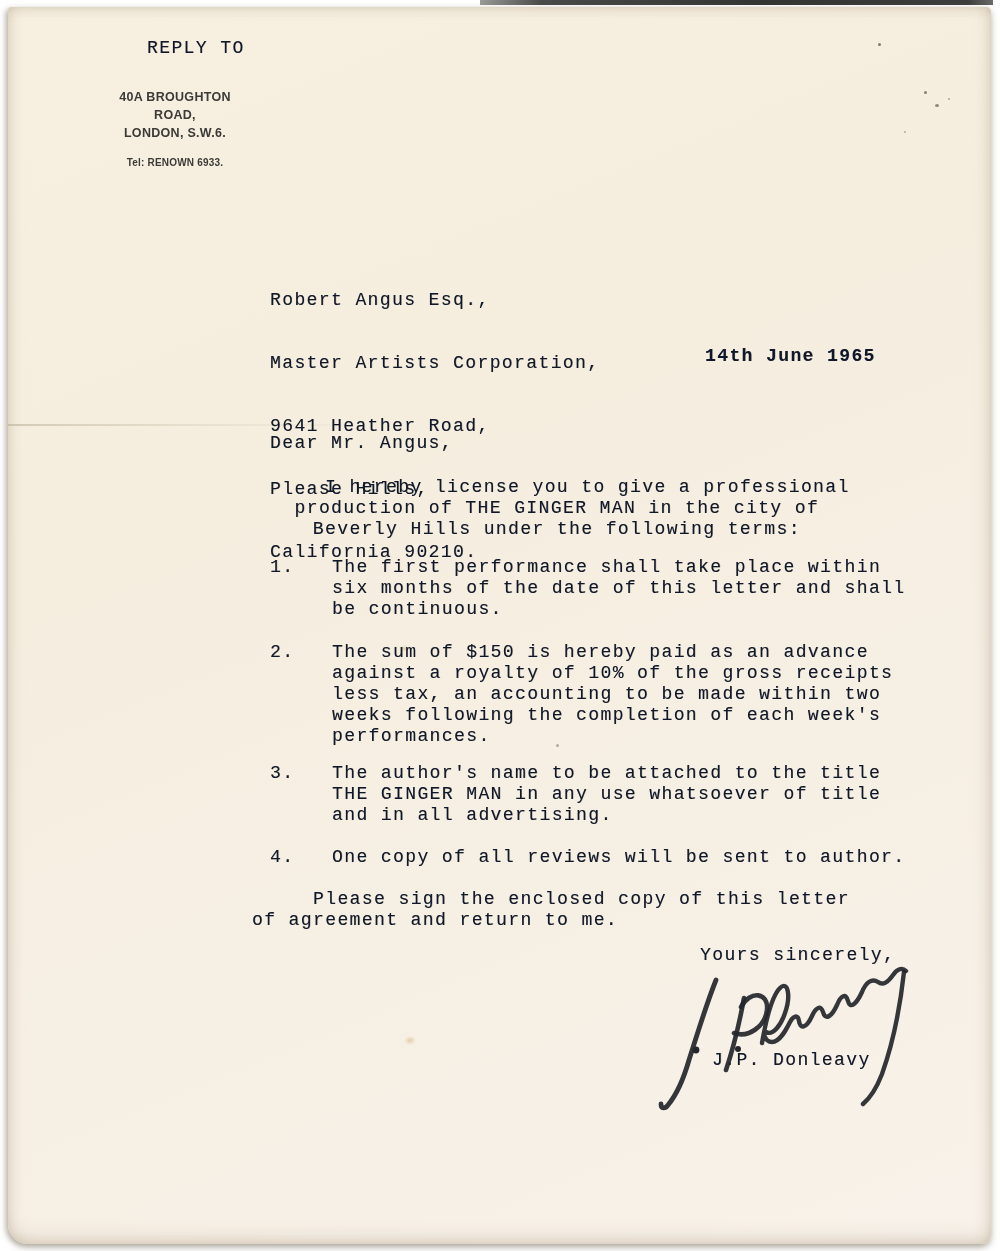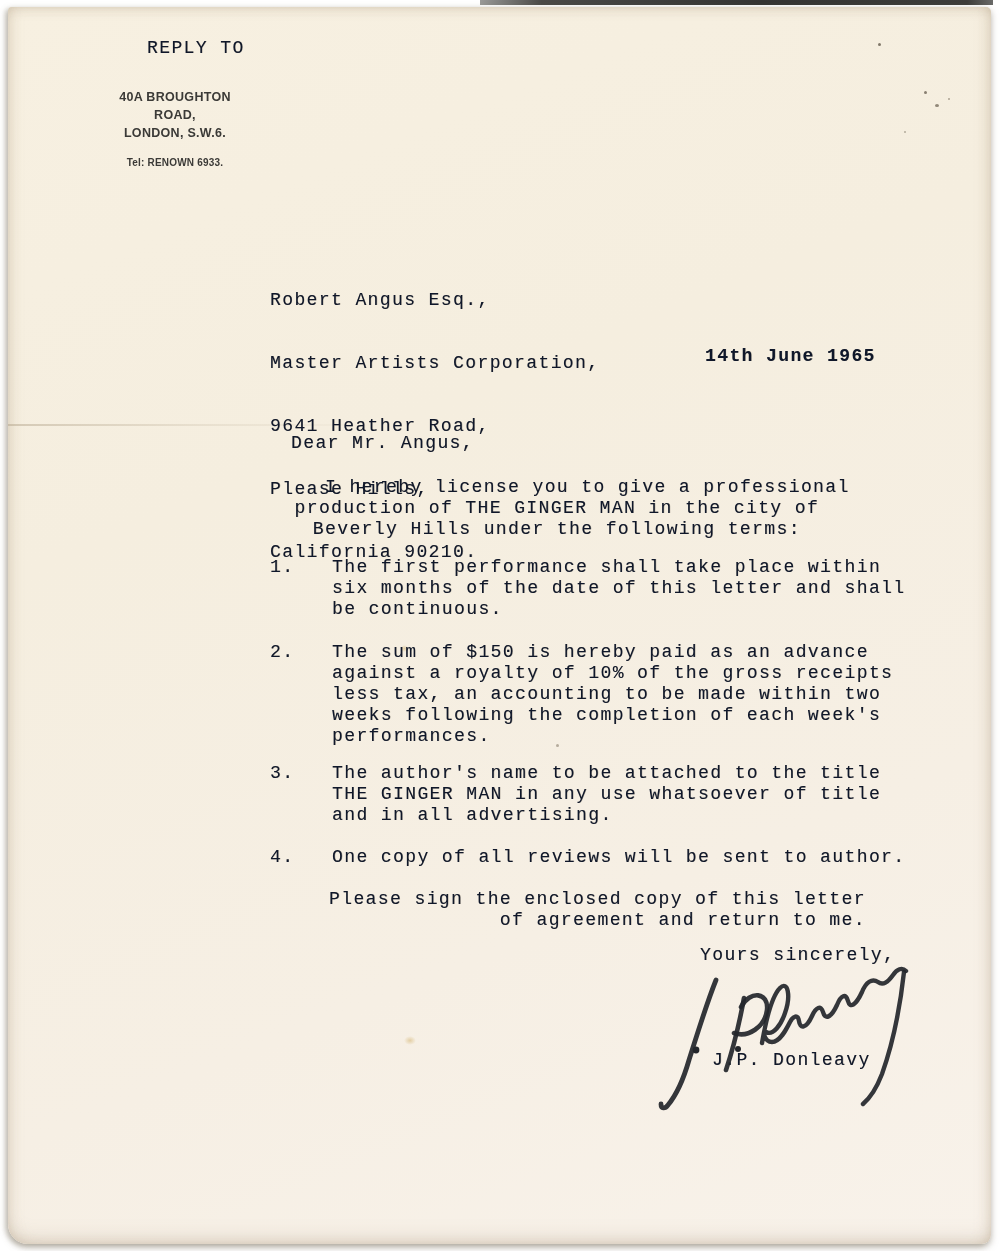--- a/index.html
+++ b/index.html
@@ -56,32 +56,32 @@
     z-index: 3;
   }
   .lh .tel { font-size: 10px; margin-top: 12px; letter-spacing: 0.2px; }
 
   .reply-to   { left: 147px; top: 38px; }
   .lh-left    { left: 100px; top: 88px;  width: 150px; }
   .lh-right   { left: 762px; top: 79px;  width: 160px; }
 
   .recipient  { left: 270px; top: 248px; }
   .date       { left: 705px; top: 346px; font-weight: bold; }
-  .salutation { left: 270px; top: 433px; margin-left: 21px; }
+  .salutation { left: 270px; top: 433px; }
   .intro      { left: 264px; top: 477px; text-align: center; }
 
   .term { position: absolute; left: 270px; display: flex; z-index: 3; }
   .term .mono { position: static; }
   .term-num  { width: 62px; flex: 0 0 62px; }
   .term-1 { top: 557px; }
   .term-2 { top: 642px; }
   .term-3 { top: 763px; }
   .term-4 { top: 847px; }
 
-  .closing     { left: 268px; top: 889px; text-align: right; }
+  .closing     { left: 252px; top: 889px; }
   .valediction { left: 700px; top: 945px; }
   .typed-name  { left: 712px; top: 1050px; }
 
   .signature-svg { position: absolute; left: 648px; top: 950px; z-index: 4; }
 
   .crease {
     position: absolute; left: 8px; top: 424px; width: 420px; height: 2px;
     background: linear-gradient(90deg, rgba(172,156,130,0.45), rgba(172,156,130,0.18) 45%, rgba(172,156,130,0) 90%);
     z-index: 2;
   }

